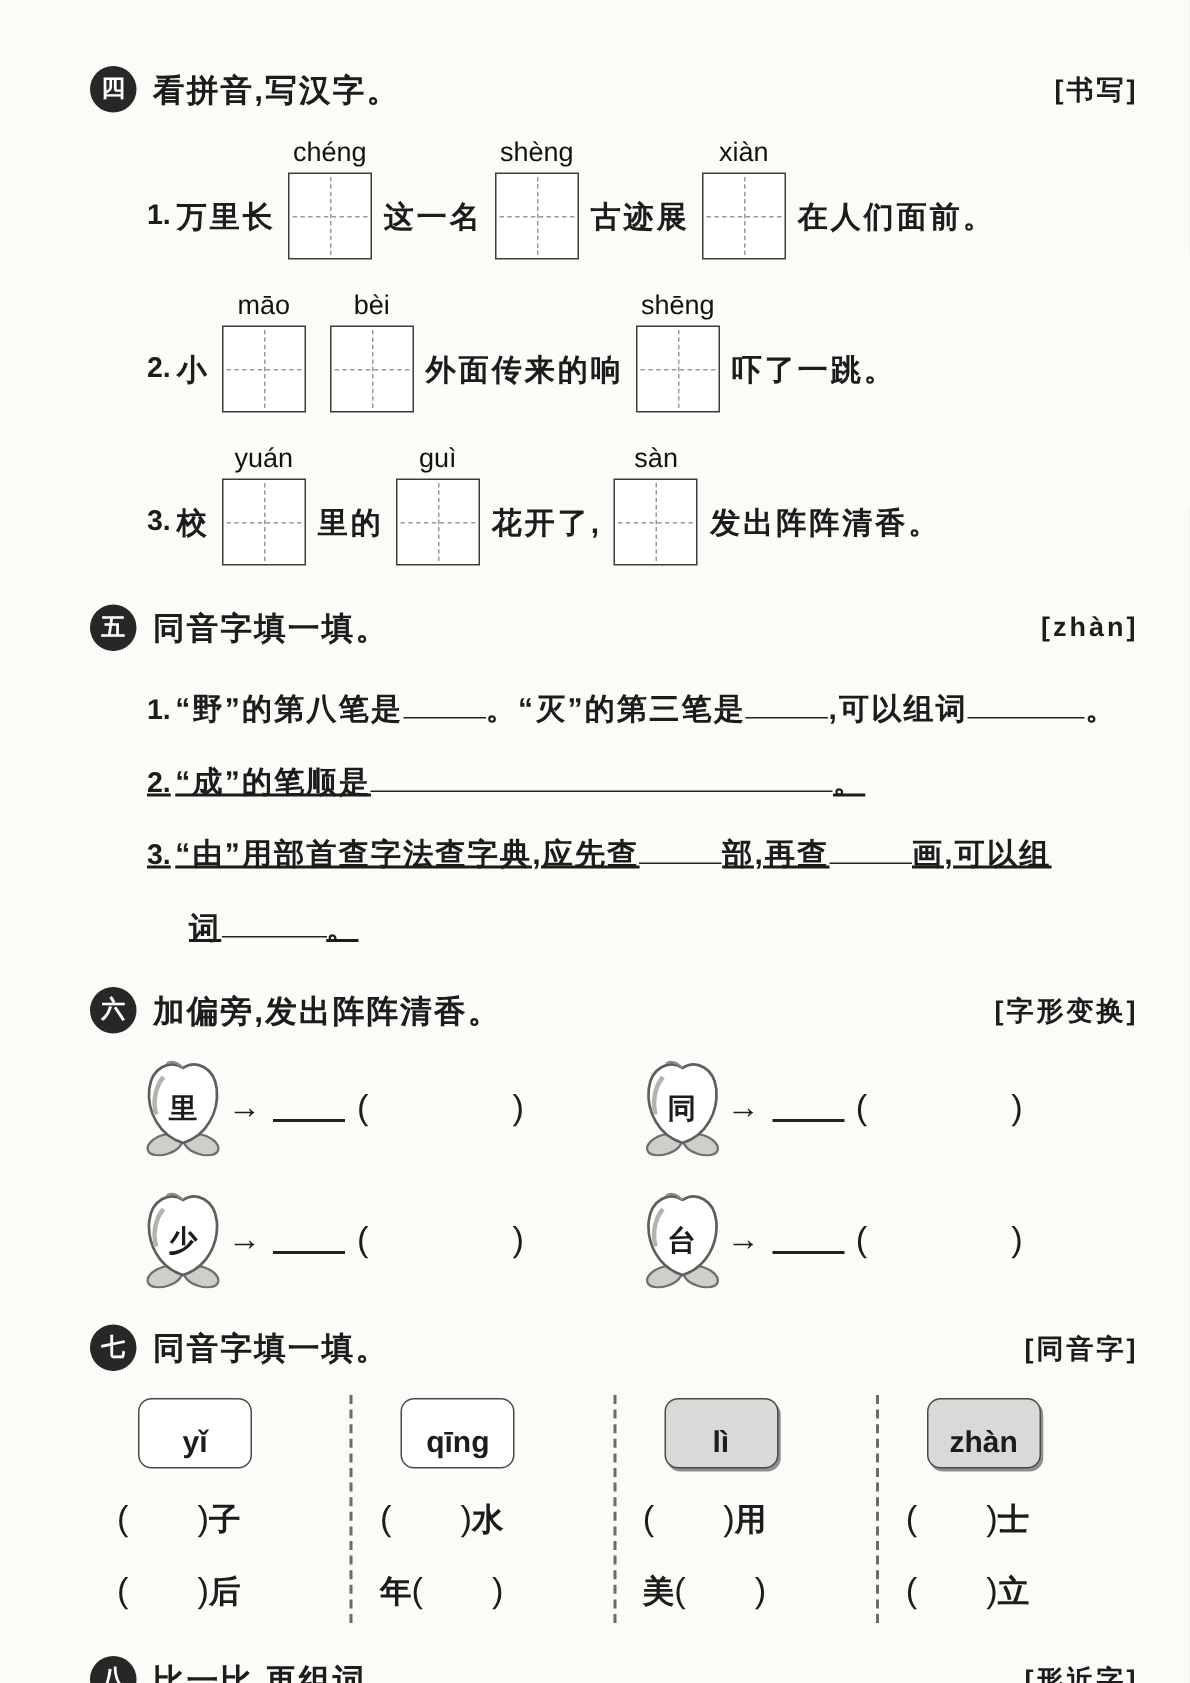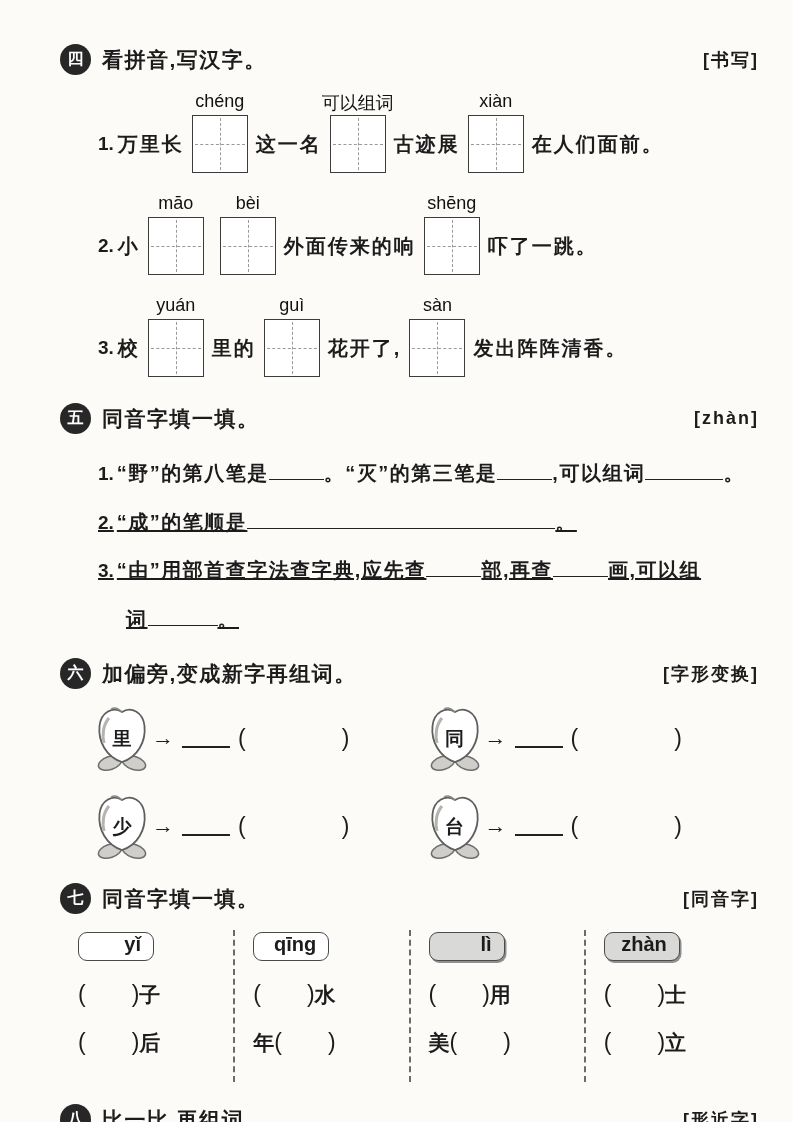--- a/index.html
+++ b/index.html
@@ -37,23 +37,23 @@
   .arrow { margin:0 6px 0 2px; font-size:22px; font-weight:400; }
   .s6blank { display:inline-block; width:48px; height:0.95em; border-bottom:2px solid #222; }
   .paren { font-size:23px; font-weight:400; }
   .gap95 { display:inline-block; width:96px; }
   .s6item .s6blank { margin-right:8px; margin-left:2px; }
 
   
   .s7wrap { display:flex; margin-top:16px; min-height:152px; }
   .s7col { flex:1 1 0; padding:2px 0 0 18px; }
   .s7col + .s7col { border-left:2px dashed #6b6b6b; }
-  .pbadge { display:inline-block; min-width:76px; text-align:right; padding:0 12px 4px;
+  .pbadge { display:inline-block; min-width:76px; text-align:center; padding:18px 12px 4px;
             border:1.9px solid #4a4a4a; border-radius:9px; font-size:20px; font-weight:600; background:#fff;
-            }
+            margin-left:14px; }
   .pbadge.shaded { background:#d9d9d7; box-shadow:1.5px 2px 0 #8f8f8f; }
   .s7row { margin-top:20px; font-size:21px; font-weight:600; white-space:nowrap; }
   .gap46 { display:inline-block; width:46px; }
 
   .mt40 { margin-top:40px; } .mt44 { margin-top:44px; } .mt22 { margin-top:22px;text-decoration:underline; }
   .mt26 { margin-top:26px; } .mt24 { margin-top:24px; }
   .indent2 { margin-left:66px; }
 </style>
 </head>
 <body>
@@ -67,21 +67,21 @@
   </div>
 
   <div class="wline mt40">
     <span class="num">1.</span>
     <span>万里长</span>
     <span class="wbox">
         <span class="pinyin">chéng</span>
       </span>
     <span>这一名</span>
     <span class="wbox">
-        <span class="pinyin">可以组词</span>
+        <span class="pinyin">shèng</span>
       </span>
     <span>古迹展</span>
     <span class="wbox">
         <span class="pinyin">xiàn</span>
       </span>
     <span>在人们面前。</span>
   </div>
 
   <div class="wline mt44">
     <span class="num">2.</span>
@@ -132,21 +132,21 @@
 
   <div class="q mt22">
     <span class="num">3.</span><span>“由”用部首查字法查字典,应先查</span><span class="blank b55"></span><span>部,再查</span><span class="blank b55"></span><span>画,可以组</span>
   </div>
   <div class="q mt22 indent2">
     <span>词</span><span class="blank b70"></span><span>。</span>
   </div>
 
   <div class="sec-header mt26">
     <div class="sec-num">六</div>
-    <div class="sec-title">加偏旁,变成新字再组词。</div>
+    <div class="sec-title">加偏旁,发出阵阵清香。</div>
     <div class="sec-tag">[字形变换]</div>
   </div>
 
   <div class="s6grid">
 
     <div class="s6item">
       <span class="peach">
         <svg width="56" height="66" viewBox="0 0 56 66">
           <ellipse cx="16" cy="58" rx="12" ry="6.5" transform="rotate(-18 16 58)" fill="#cfcecb" stroke="#6e6e6e" stroke-width="1.5"></ellipse>
           <ellipse cx="40" cy="58" rx="12" ry="6.5" transform="rotate(18 40 58)" fill="#cfcecb" stroke="#6e6e6e" stroke-width="1.5"></ellipse>

